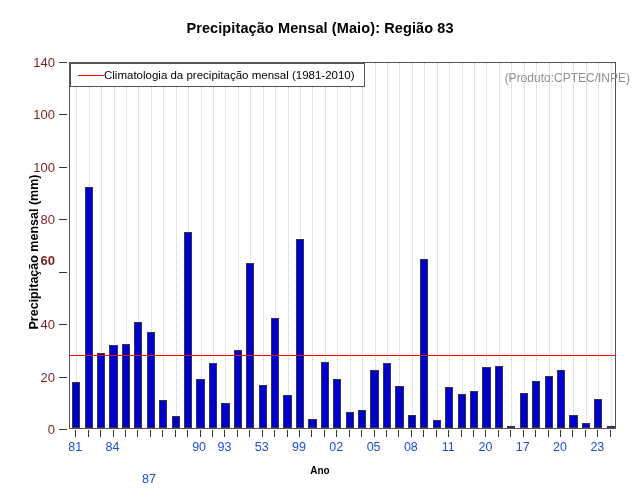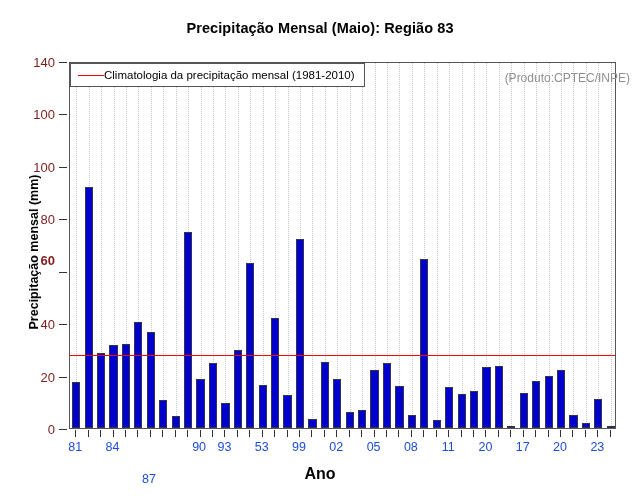--- a/index.html
+++ b/index.html
@@ -30,21 +30,21 @@
     font-weight: bold;
     color: #000000;
     letter-spacing: 0.1px;
   }
   .axis-title-x {
     position: absolute;
     left: 0;
     top: 465px;
     width: 640px;
     text-align: center;
-    font-size: 16px;
+    font-size: 10px;
     font-weight: bold;
     color: #000000;
   }
   .axis-title-y {
     position: absolute;
     left: -96px;
     top: 245px;
     width: 260px;
     text-align: center;
     font-size: 12.5px;

